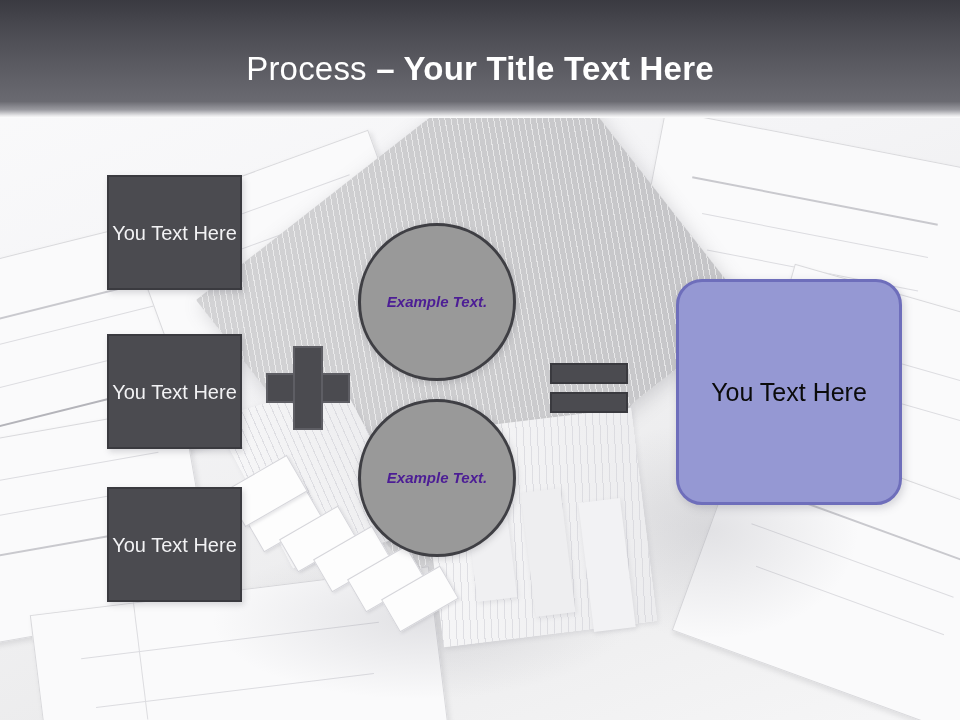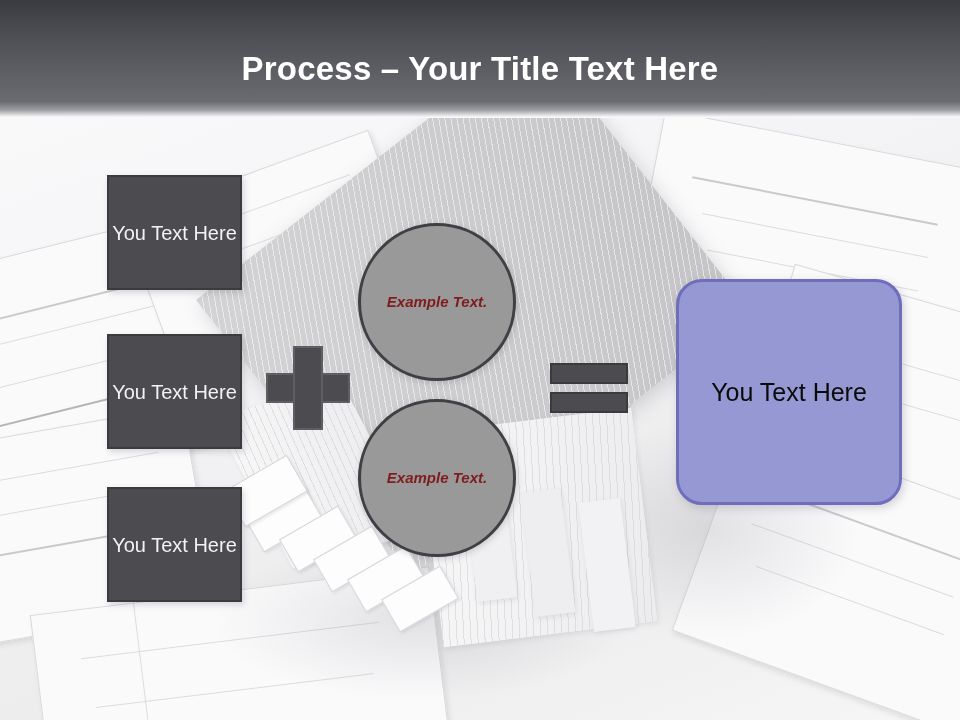--- a/index.html
+++ b/index.html
@@ -104,21 +104,21 @@
     left: 0;
     top: 50px;
     width: 960px;
     text-align: center;
     color: #ffffff;
     font-size: 33px;
     line-height: 38px;
     letter-spacing: 0.2px;
     white-space: nowrap;
   }
-  .header-title .t-strong { font-weight: bold; }
+  .header-title .t-strong { font-weight: normal; }
   .header-title .t-rest   { font-weight: bold; }
 
   
   .text-box {
     position: absolute;
     background: #4b4b50;
     border: 2px solid #3a3a3f;
     color: #f2f2f4;
     font-size: 20px;
     line-height: 30px;
@@ -154,21 +154,21 @@
     position: absolute;
     width: 152px;
     height: 152px;
     border-radius: 50%;
     background: #999999;
     border: 3px solid #3f3f44;
     display: flex;
     align-items: center;
     justify-content: center;
     text-align: center;
-    color: #7f1d1d;
+    color: #4c1d95;
     font-size: 15px;
     line-height: 24px;
     font-weight: bold;
     font-style: italic;
     box-shadow: 1px 2px 6px rgba(90,90,100,0.25);
   }
 
   
   .equals-sign {
     position: absolute;

